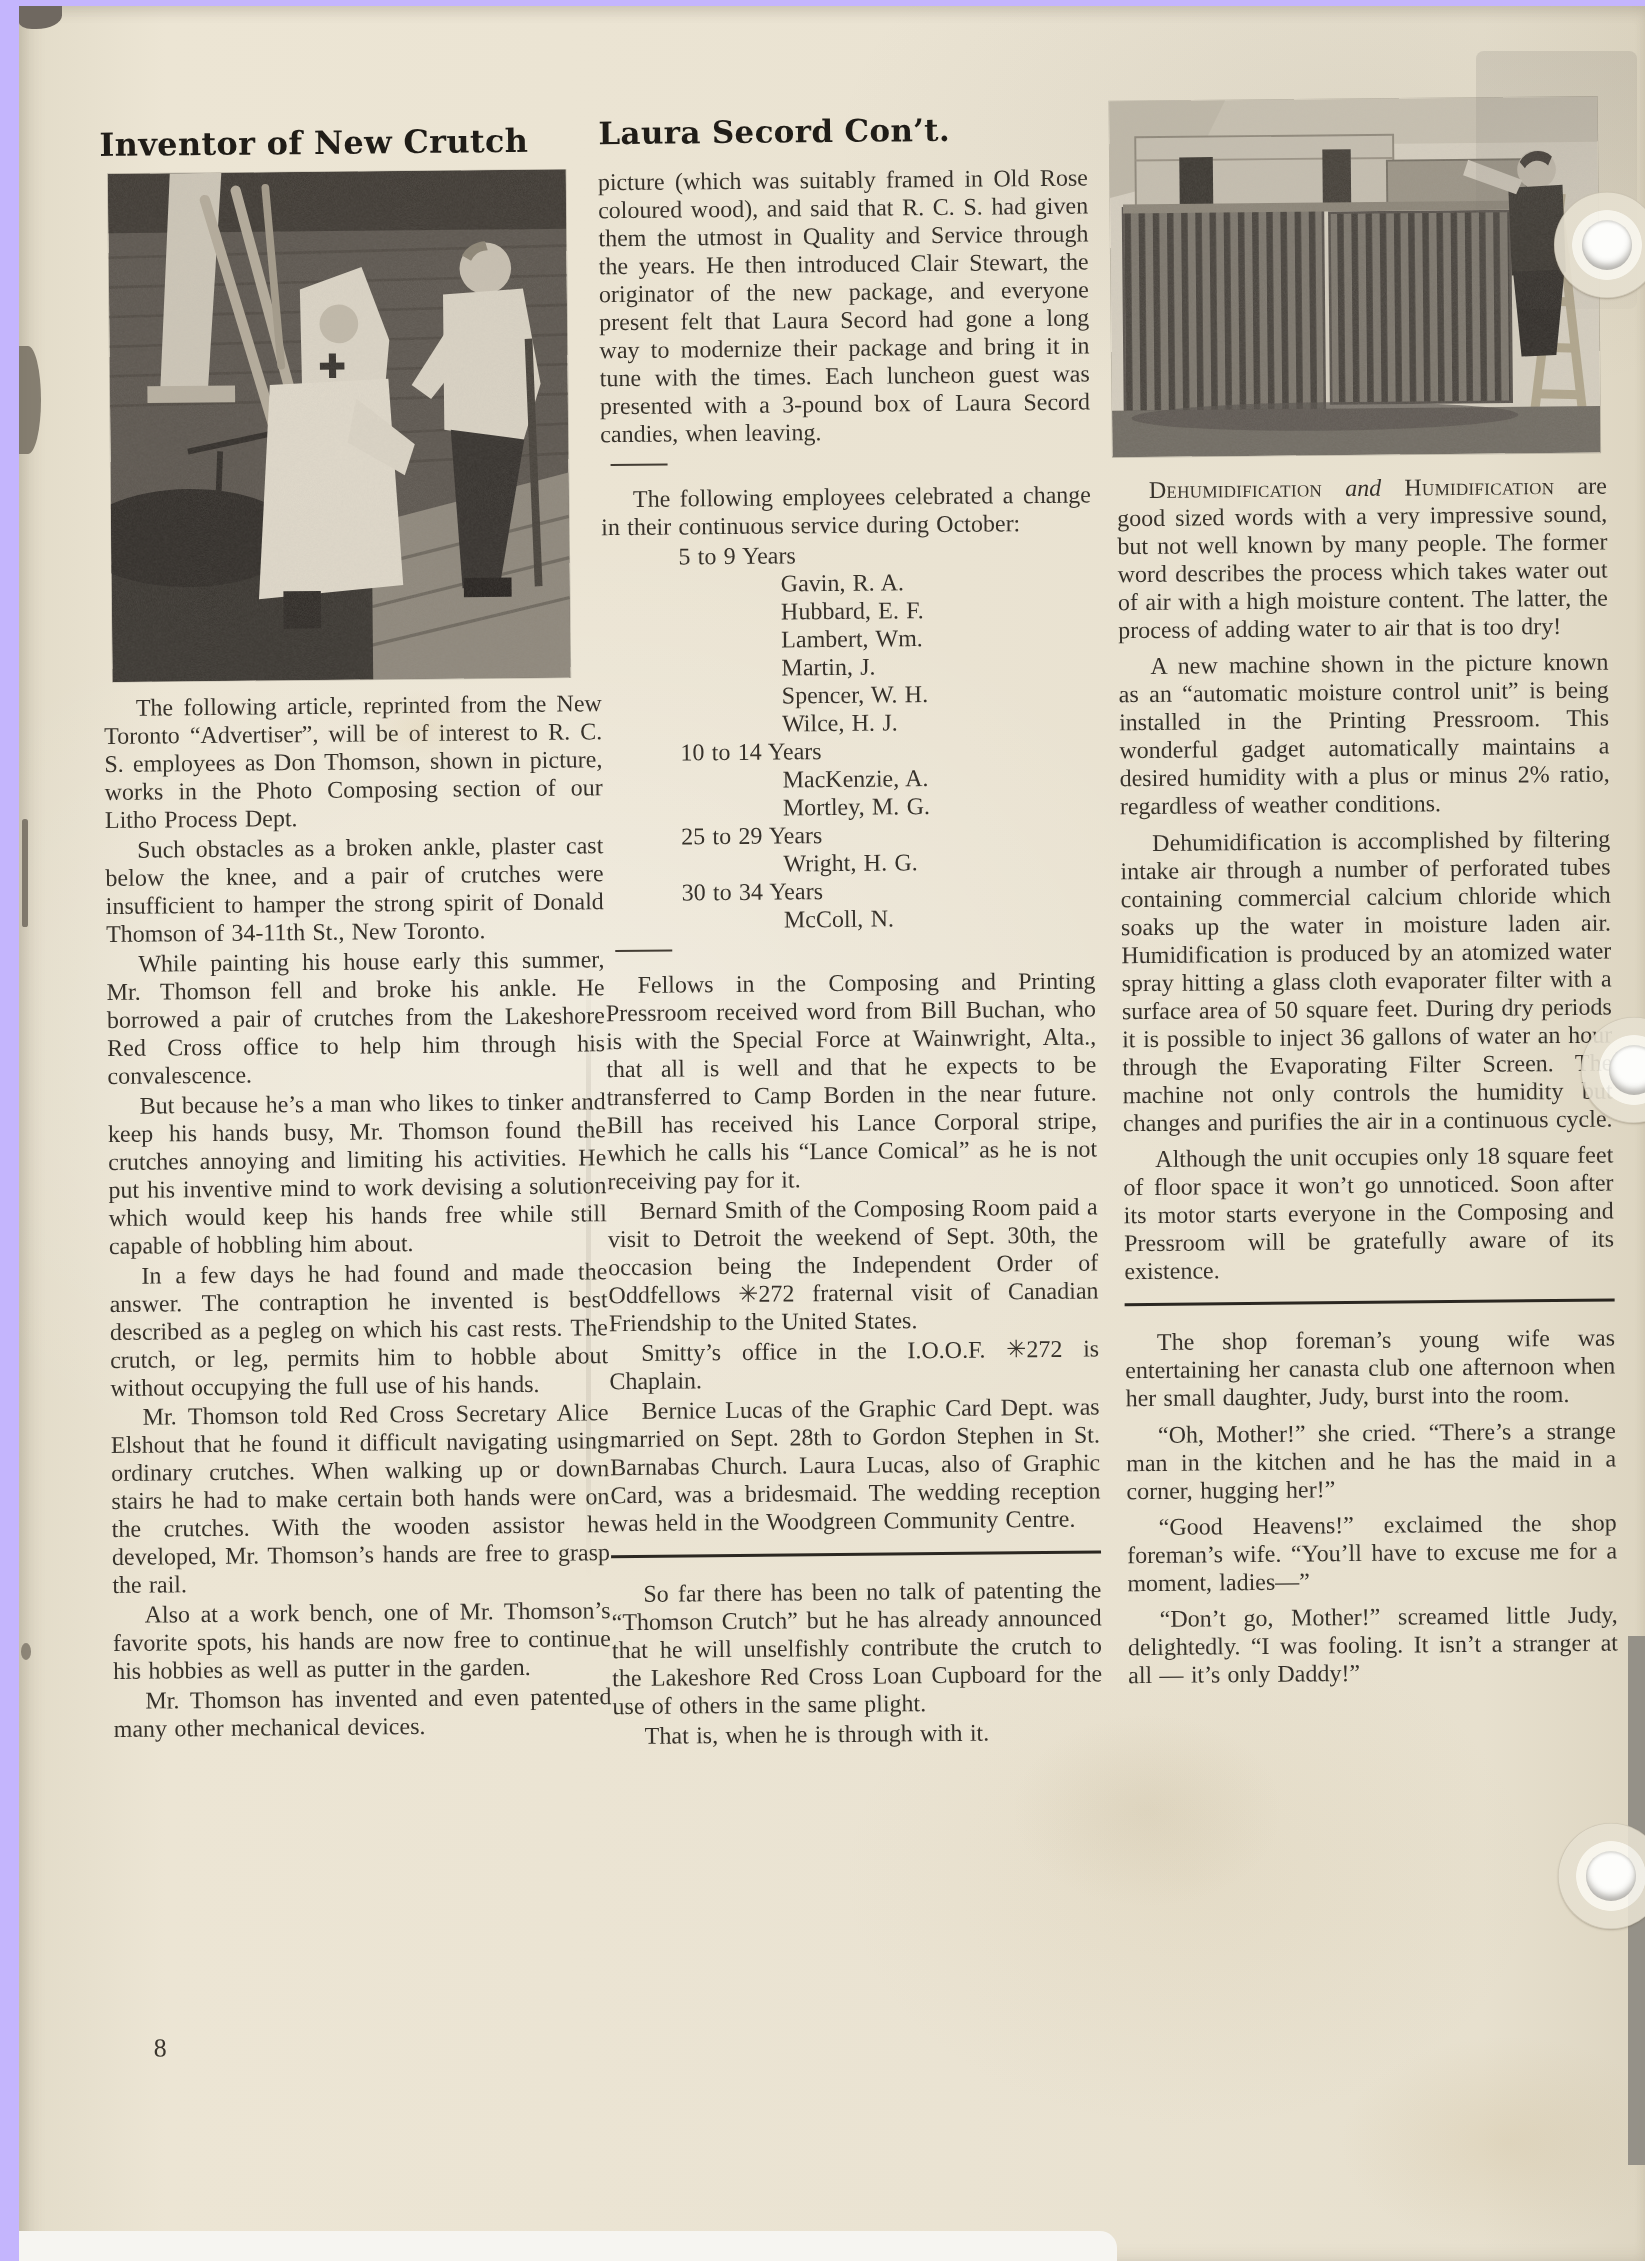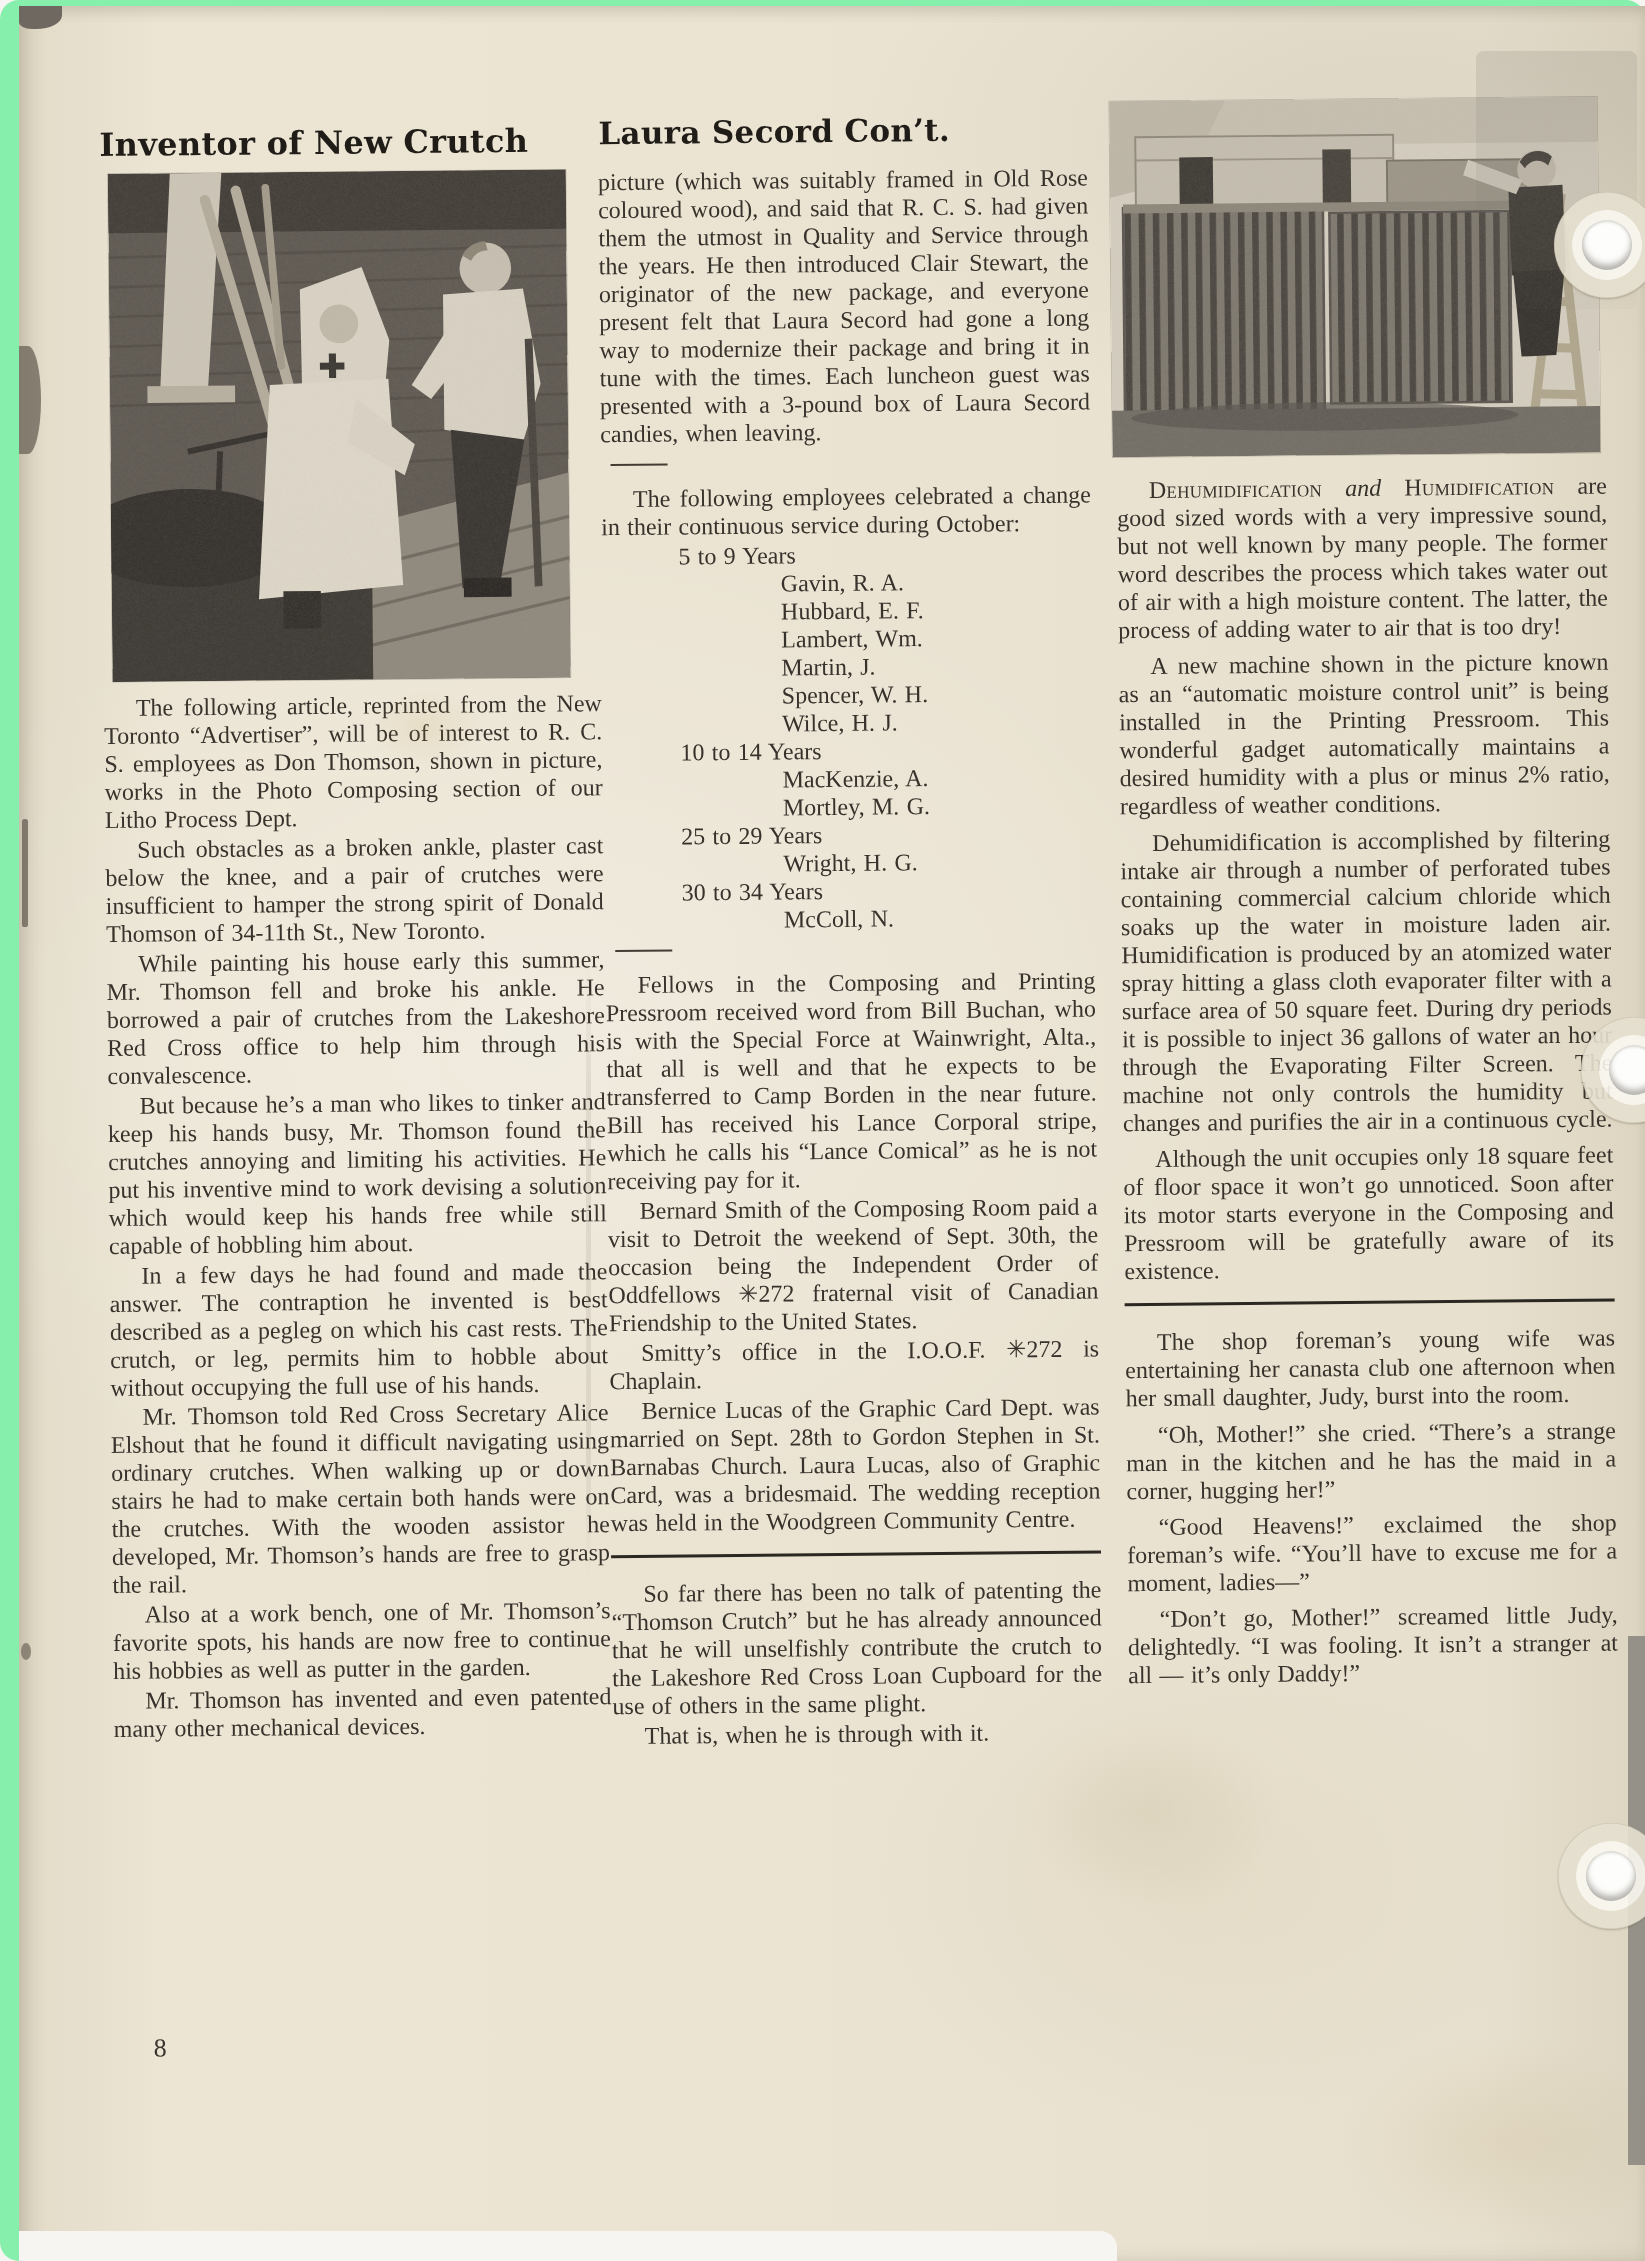--- a/index.html
+++ b/index.html
@@ -1,17 +1,17 @@
 <!DOCTYPE html>
 <html style="font-size:10.3px"><head>
 <meta charset="utf-8">
 <style>
   html,body{margin:0;padding:0;width:1645px;height:2261px;overflow:hidden;
     font-family:"Liberation Serif", serif;background:#f6f5f1;}
-  .scan{position:absolute;inset:0;background:#86efac;border-radius:19px;}
+  .scan{position:absolute;inset:0;background:#c4b5fd;}
   .paper{position:absolute;left:19.3px;top:6.4px;width:1626px;height:2255px;overflow:hidden;
     background:
       radial-gradient(838px 451px at 82% 6%, rgba(120,114,104,0.10), transparent 62%),
       radial-gradient(580px 419px at 72% 83%, rgba(188,166,118,0.10), transparent 60%),
       radial-gradient(967px 709px at 32% 46%, rgba(255,255,255,0.28), transparent 72%),
       linear-gradient(90deg,#e2dbc8,#ece5d4 9%,#eae3d2 58%,#e7e0ce 90%,#ddd5c1);
     box-shadow: inset 9px 0 17px rgba(90,80,60,.18), inset 0 6.4px 11.6px rgba(90,80,60,.10);}
   .content{position:absolute;inset:0;transform:rotate(-0.55deg);transform-origin:50% 50%;z-index:1;}
 
   .heading{position:absolute;font-family:"DejaVu Serif", serif;font-weight:bold;color:#201d18;

